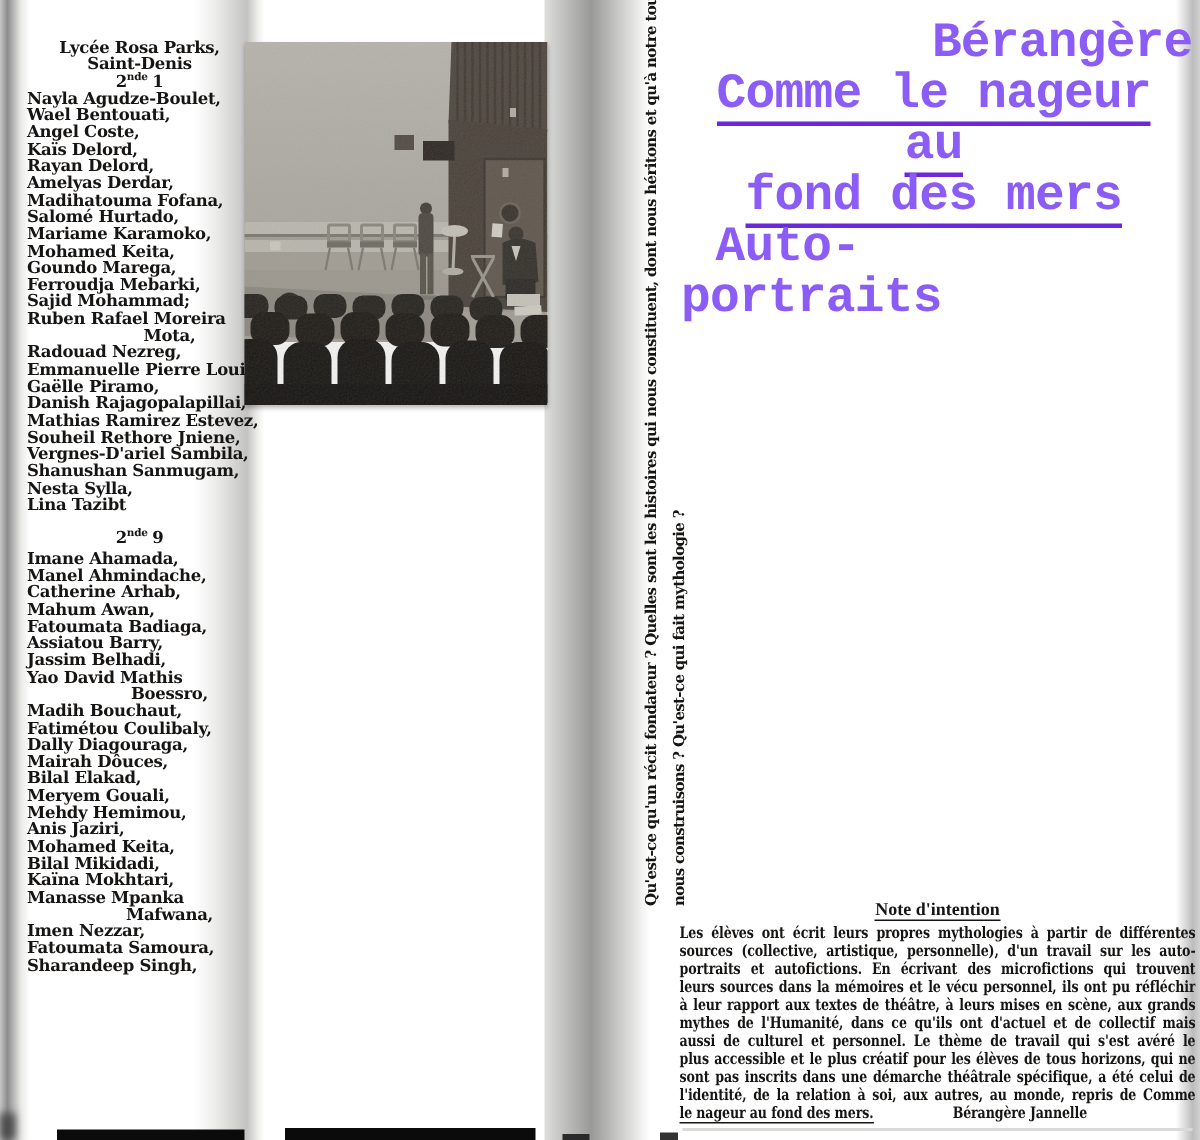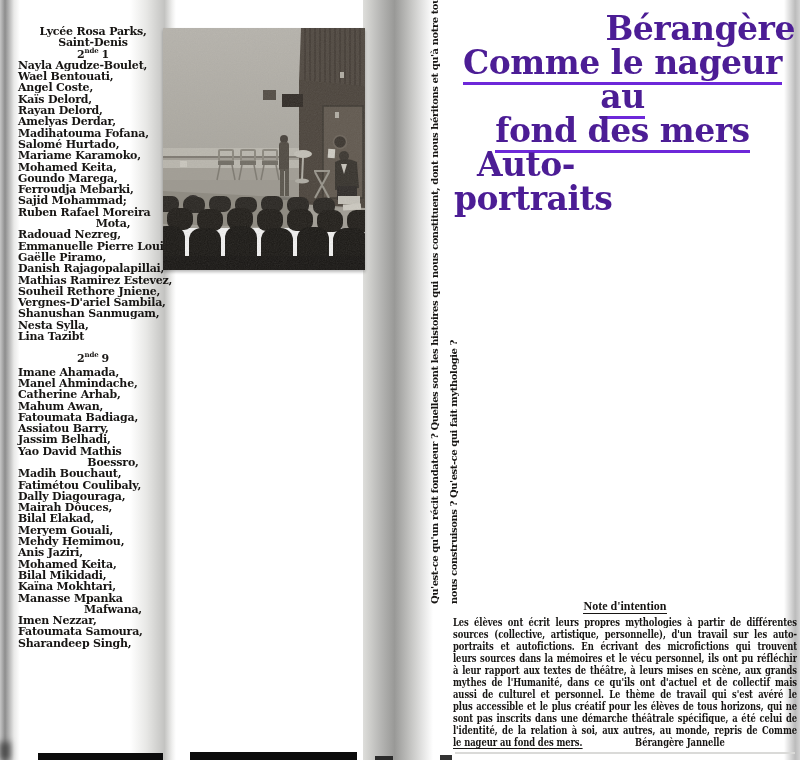--- a/index.html
+++ b/index.html
@@ -32,21 +32,21 @@
   #names-col .name{white-space:nowrap;}
   #names-col .indent{padding-left:40px;text-align:center;}
   #class2-hdr{margin-top:11px;margin-bottom:2px;}
 
   
   #photo{position:absolute;left:163px;top:28px;width:202px;height:242px;box-shadow:0 2px 3px rgba(0,0,0,.28);}
   #photo svg{display:block;}
 
   
   #title-block{position:absolute;left:450px;top:12px;width:345px;font-size:33px;line-height:34px;
-               letter-spacing:-0.5px;color:#4c1d95;}
+               letter-spacing:-0.5px;color:#8b5cf6;font-family:Liberation Mono, monospace;}
   .t-right{text-align:right;}
   .t-center{text-align:center;}
   .u-big{border-bottom:3px solid #6d28d9;padding-bottom:0px;}
   #title-l5{padding-left:27px;}
   #title-l6{padding-left:4px;}
 
   
   #vertical-text{position:absolute;left:426px;top:604px;width:600px;height:37px;
                  transform:rotate(-90deg);transform-origin:0 0;
                  font-size:10px;line-height:18.5px;letter-spacing:-0.45px;white-space:nowrap;}

